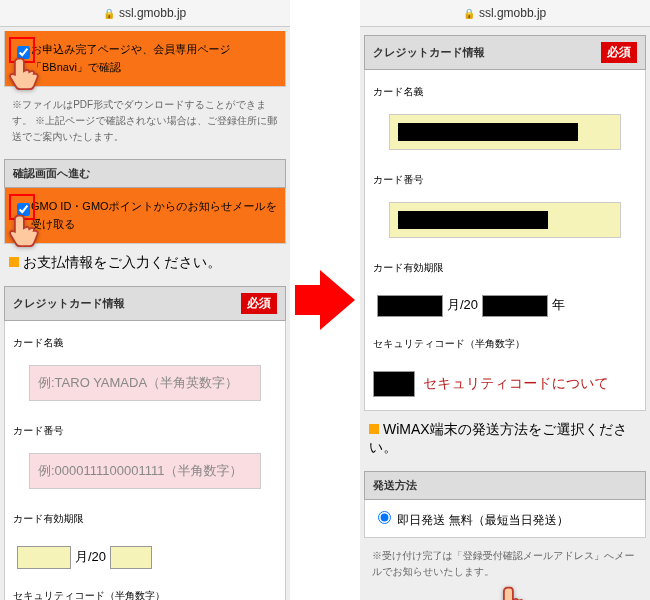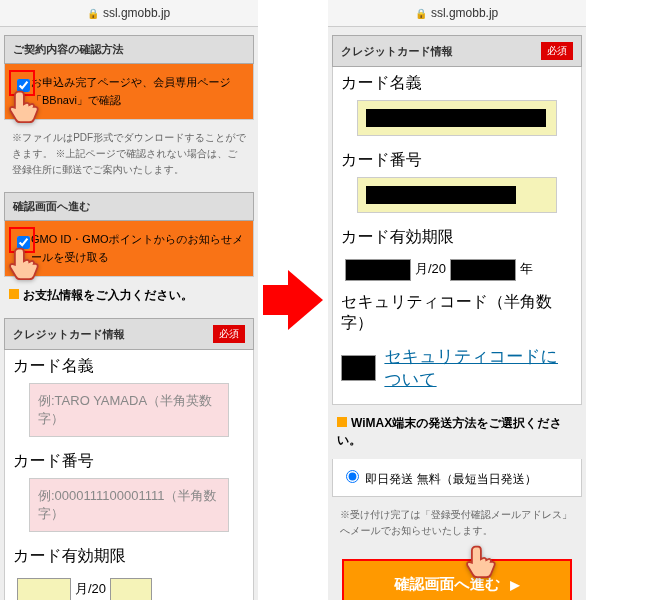--- a/index.html
+++ b/index.html
@@ -1,56 +1,55 @@
 <!DOCTYPE html>
 <html><head>
 <meta charset="utf-8">
 <style>
 body{margin:0;padding:0;font-family:sans-serif;background:#fff;display:flex;width:650px;height:600px;overflow:hidden}
-.screen{width:258px;background:#eee;position:relative;overflow:hidden}
+.screen{width:290px;background:#eee;position:relative;overflow:hidden}
 .screen:first-child{margin-right:0}
 .arrow{width:70px;display:flex;align-items:center;justify-content:center;position:relative}
 .arrow-shape{position:relative;width:60px;height:80px}
 .arrow-shaft{position:absolute;left:0;top:25px;width:30px;height:30px;background:red}
 .arrow-head{position:absolute;left:25px;top:10px;width:0;height:0;border-top:30px solid transparent;border-bottom:30px solid transparent;border-left:35px solid red}
 .url-bar{background:#f5f5f5;text-align:center;padding:6px;font-size:12px;color:#333;border-bottom:1px solid #ccc}
 .url-bar::before{content:"🔒 ";font-size:10px}
 .content{padding:4px}
 .section-header{background:#ddd;border:1px solid #aaa;padding:6px 8px;font-size:11px;font-weight:bold;color:#333;display:flex;justify-content:space-between;align-items:center;margin-top:4px}
-.required-badge{background:#d00;color:#fff;font-size:10px;padding:2px 6px;font-weight:normal}
+.required-badge{background:#d00;color:#fff;font-size:12px;padding:2px 6px;font-weight:bold}
 .panel{background:#f97316;border:1px solid #ccc;border-top:none;padding:10px 8px;font-size:11px;line-height:1.6}
 .checkbox-row{position:relative;padding-left:18px}
 .checkbox-row input{position:absolute;left:0;top:2px}
 .red-box{position:absolute;border:2px solid red;width:22px;height:22px;left:-4px;top:-4px}
 .note{background:#eee;padding:10px 8px;font-size:10px;color:#666;line-height:1.6}
-.heading{font-size:12px;padding:10px 5px;font-weight:bold}
+.heading{font-size:14px;padding:10px 5px;font-weight:normal}
 .orange-sq{display:inline-block;width:10px;height:10px;background:orange;margin-right:4px}
-.field-label{font-size:16px;padding:6px 8px;background:#fff}
+.field-label{font-size:10px;padding:15px 8px;background:#fff}
 .field-input{margin:0 24px 8px;padding:8px;background:#fadde0;border:1px solid #ccc;font-size:13px;color:#888}
 .field-input.yellow{background:#f5f3b8}
 .redacted{display:inline-block;background:#000;height:18px;vertical-align:middle}
 .dropdown{display:inline-block;background:#f5f3b8;border:1px solid #999;padding:2px 20px 2px 8px;margin:0 4px;position:relative;font-size:12px}
 .dropdown-black{display:inline-block;background:#000;border:1px solid #999;padding:2px 12px;width:40px;height:16px;margin:0 4px;vertical-align:middle}
 .expiry-row{padding:5px 8px;font-size:13px}
 .sec-row{padding:5px 8px;display:flex;gap:8px;align-items:center}
 .sec-input{background:#000;width:40px;height:24px;border:1px solid #999}
-.link{color:#0369a1;text-decoration:underline;font-size:17px}
+.link{color:#b91c1c;font-size:14px}
 .radio-row{padding:8px;font-size:12px}
 .submit-btn{background:#f90;color:#fff;text-align:center;padding:14px;font-size:15px;font-weight:bold;margin:10px;border:2px solid red;position:relative}
 .submit-btn::after{content:"▶";margin-left:10px;font-size:12px}
 .hand{position:absolute;width:36px;height:40px;pointer-events:none;z-index:10}
 .hand svg{width:100%;height:100%;filter:drop-shadow(0 1px 2px rgba(0,0,0,.3))}
 </style>
 </head>
 <body>
 
 <div class="screen">
  <div class="url-bar">ssl.gmobb.jp</div>
  <div class="content">
-  <div class="section-header">ご契約内容の確認方法</div>
   <div class="panel">
    <div class="checkbox-row">
     <div class="red-box"></div>
     <input type="checkbox" checked="" style="">
     <span>お申込み完了ページや、会員専用ページ「BBnavi」で確認</span>
     <div class="hand" style="left:-8px;top:12px"><svg viewBox="0 0 40 40">
               <path d="M18 4c2 0 3 2 3 4v10l2-1c2-1 4 0 4 2l2-1c2-1 4 1 3 3l2 0c2 0 3 2 2 4l-4 10c-1 2-3 3-5 3h-10c-2 0-4-1-5-3l-6-10c-1-2 0-4 2-4l3 1V8c0-2 2-4 4-4z" fill="#ffc9a0" stroke="#c0392b" stroke-width="2"></path>
             </svg></div>
    </div>
   </div>
@@ -108,20 +107,21 @@
    <div class="field-label">カード有効期限</div>
    <div class="expiry-row"><span class="dropdown-black"></span><span>月/20</span><span class="dropdown-black"></span><span>年</span></div>
    <div class="field-label">セキュリティコード（半角数字）</div>
    <div class="sec-row">
           <div class="sec-input"></div>
           <a class="link">セキュリティコードについて</a>
         </div>
   </div>
 
   <div class="heading"><span class="orange-sq"></span><span>WiMAX端末の発送方法をご選択ください。</span></div>
+  <div class="section-header">発送方法</div>
   <div style="background:#fff;border:1px solid #ccc;border-top:none">
    <div class="radio-row"><input type="radio" checked="" style=""> <span>即日発送 無料（最短当日発送）</span></div>
   </div>
   <div class="note">※受け付け完了は「登録受付確認メールアドレス」へメールでお知らせいたします。</div>
   <div style="position:relative">
    <div class="hand" style="left:130px;top:-18px"><svg viewBox="0 0 40 40">
             <path d="M18 4c2 0 3 2 3 4v10l2-1c2-1 4 0 4 2l2-1c2-1 4 1 3 3l2 0c2 0 3 2 2 4l-4 10c-1 2-3 3-5 3h-10c-2 0-4-1-5-3l-6-10c-1-2 0-4 2-4l3 1V8c0-2 2-4 4-4z" fill="#ffc9a0" stroke="#c0392b" stroke-width="2"></path>
           </svg></div>
    <div class="submit-btn">確認画面へ進む</div>
   </div>

